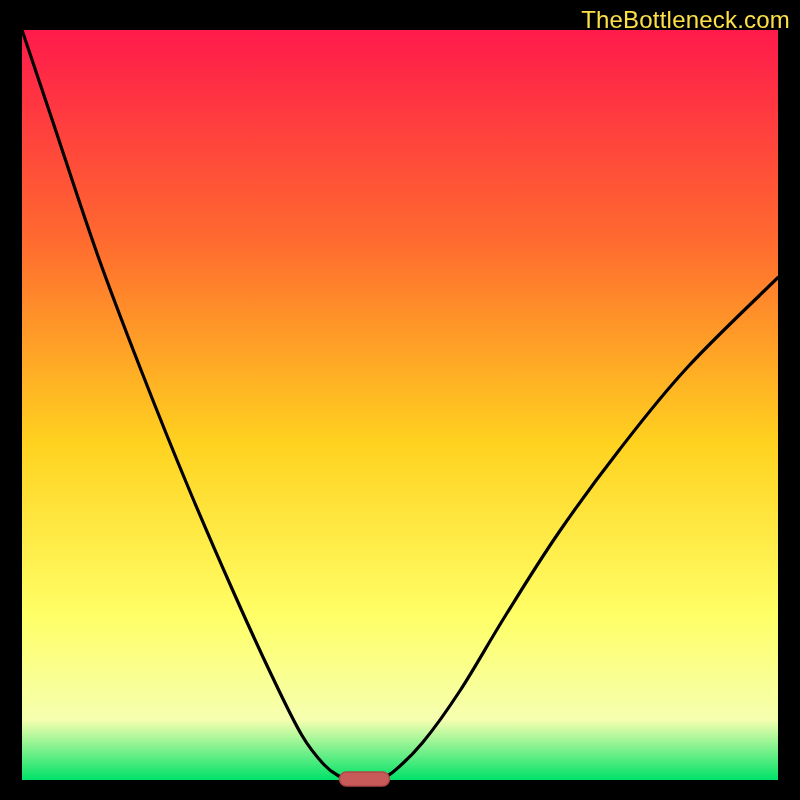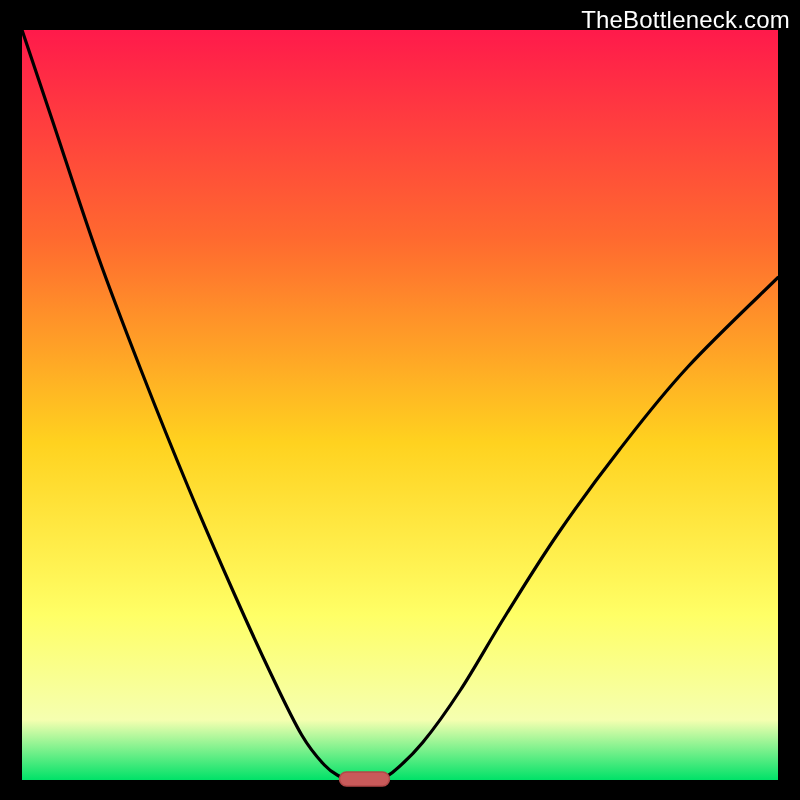--- a/index.html
+++ b/index.html
@@ -14,21 +14,21 @@
   .frame {
     position: relative;
     width: 800px;
     height: 800px;
     background: #000;
   }
   .watermark {
     position: absolute;
     top: 6px;
     right: 10px;
-    color: #ffffff;
+    color: #fde047;
     font-size: 24px;
     font-weight: 400;
     letter-spacing: 0.2px;
     user-select: none;
   }
   svg {
     display: block;
   }
 </style>
 </head>

